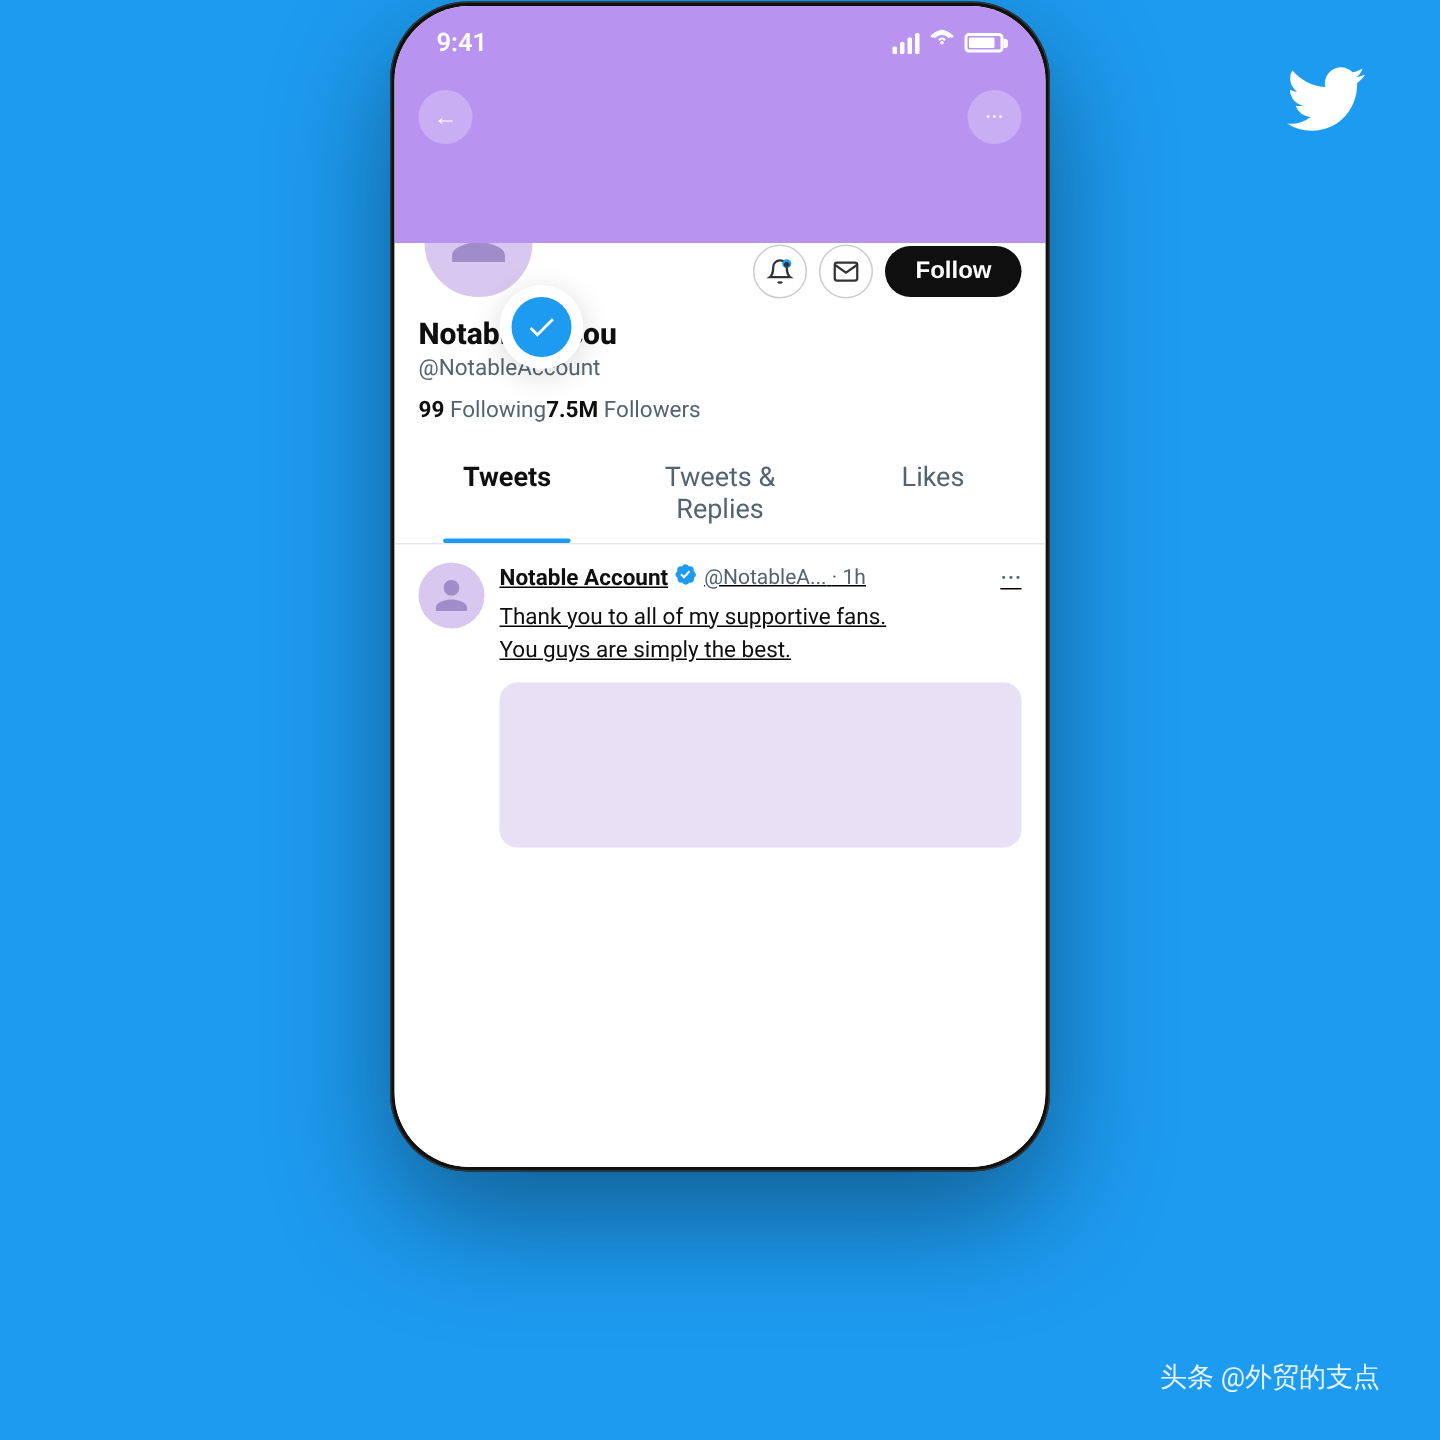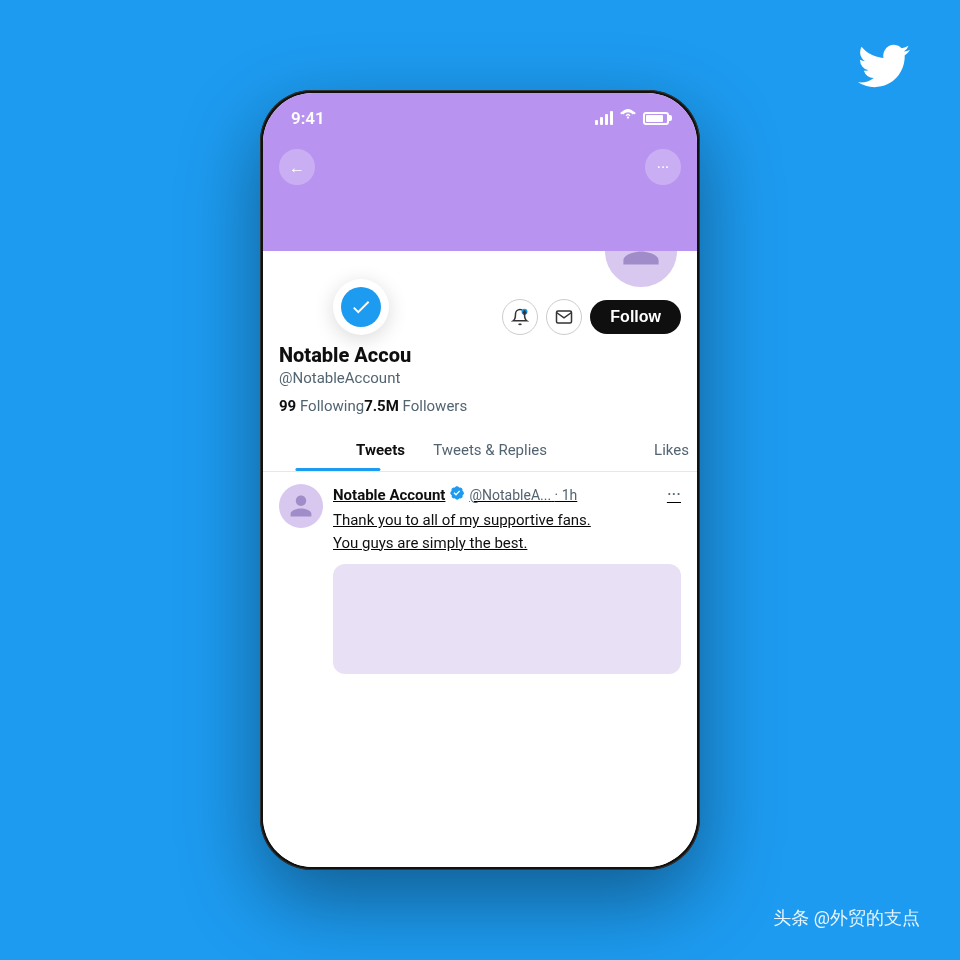--- a/index.html
+++ b/index.html
@@ -29,21 +29,21 @@
       bottom: 30px;
       right: 40px;
       color: white;
       font-size: 18px;
       opacity: 0.9;
     }
 
     .phone-container {
       position: relative;
       width: 440px;
-      height: 780px;
+      height: 959px;
     }
 
     .phone-frame {
       width: 440px;
       height: 780px;
       background: #111;
       border-radius: 52px;
       padding: 3px;
       box-shadow: 0 30px 80px rgba(0,0,0,0.4), inset 0 0 0 1px #333;
       position: relative;
@@ -158,25 +158,24 @@
     .profile-content {
       background: white;
       flex: 1;
       overflow: hidden;
       position: relative;
     }
 
     .profile-avatar-row {
       display: flex;
       justify-content: space-between;
-      align-items: flex-end;
+      align-items: center;
       padding: 0 16px;
       margin-top: -10px;
       position: relative;
-      flex-direction: column;
     }
 
     .avatar-wrapper {
       width: 80px;
       height: 80px;
       background: #d8c8f0;
       border-radius: 50%;
       border: 4px solid white;
       display: flex;
       align-items: center;
@@ -283,23 +282,23 @@
 
     
     .profile-tabs {
       display: flex;
       border-bottom: 1px solid #e7e7e7;
       padding: 0 4px;
     }
 
     .tab-item {
       flex: 1;
-      text-align: right;
+      text-align: center;
       padding: 12px 4px;
-      font-size: 15px;
+      font-size: 18px;
       color: #536471;
       cursor: pointer;
       position: relative;
     }
 
     .tab-item.active {
       color: #0f0f0f;
       font-weight: 700;
     }
 

